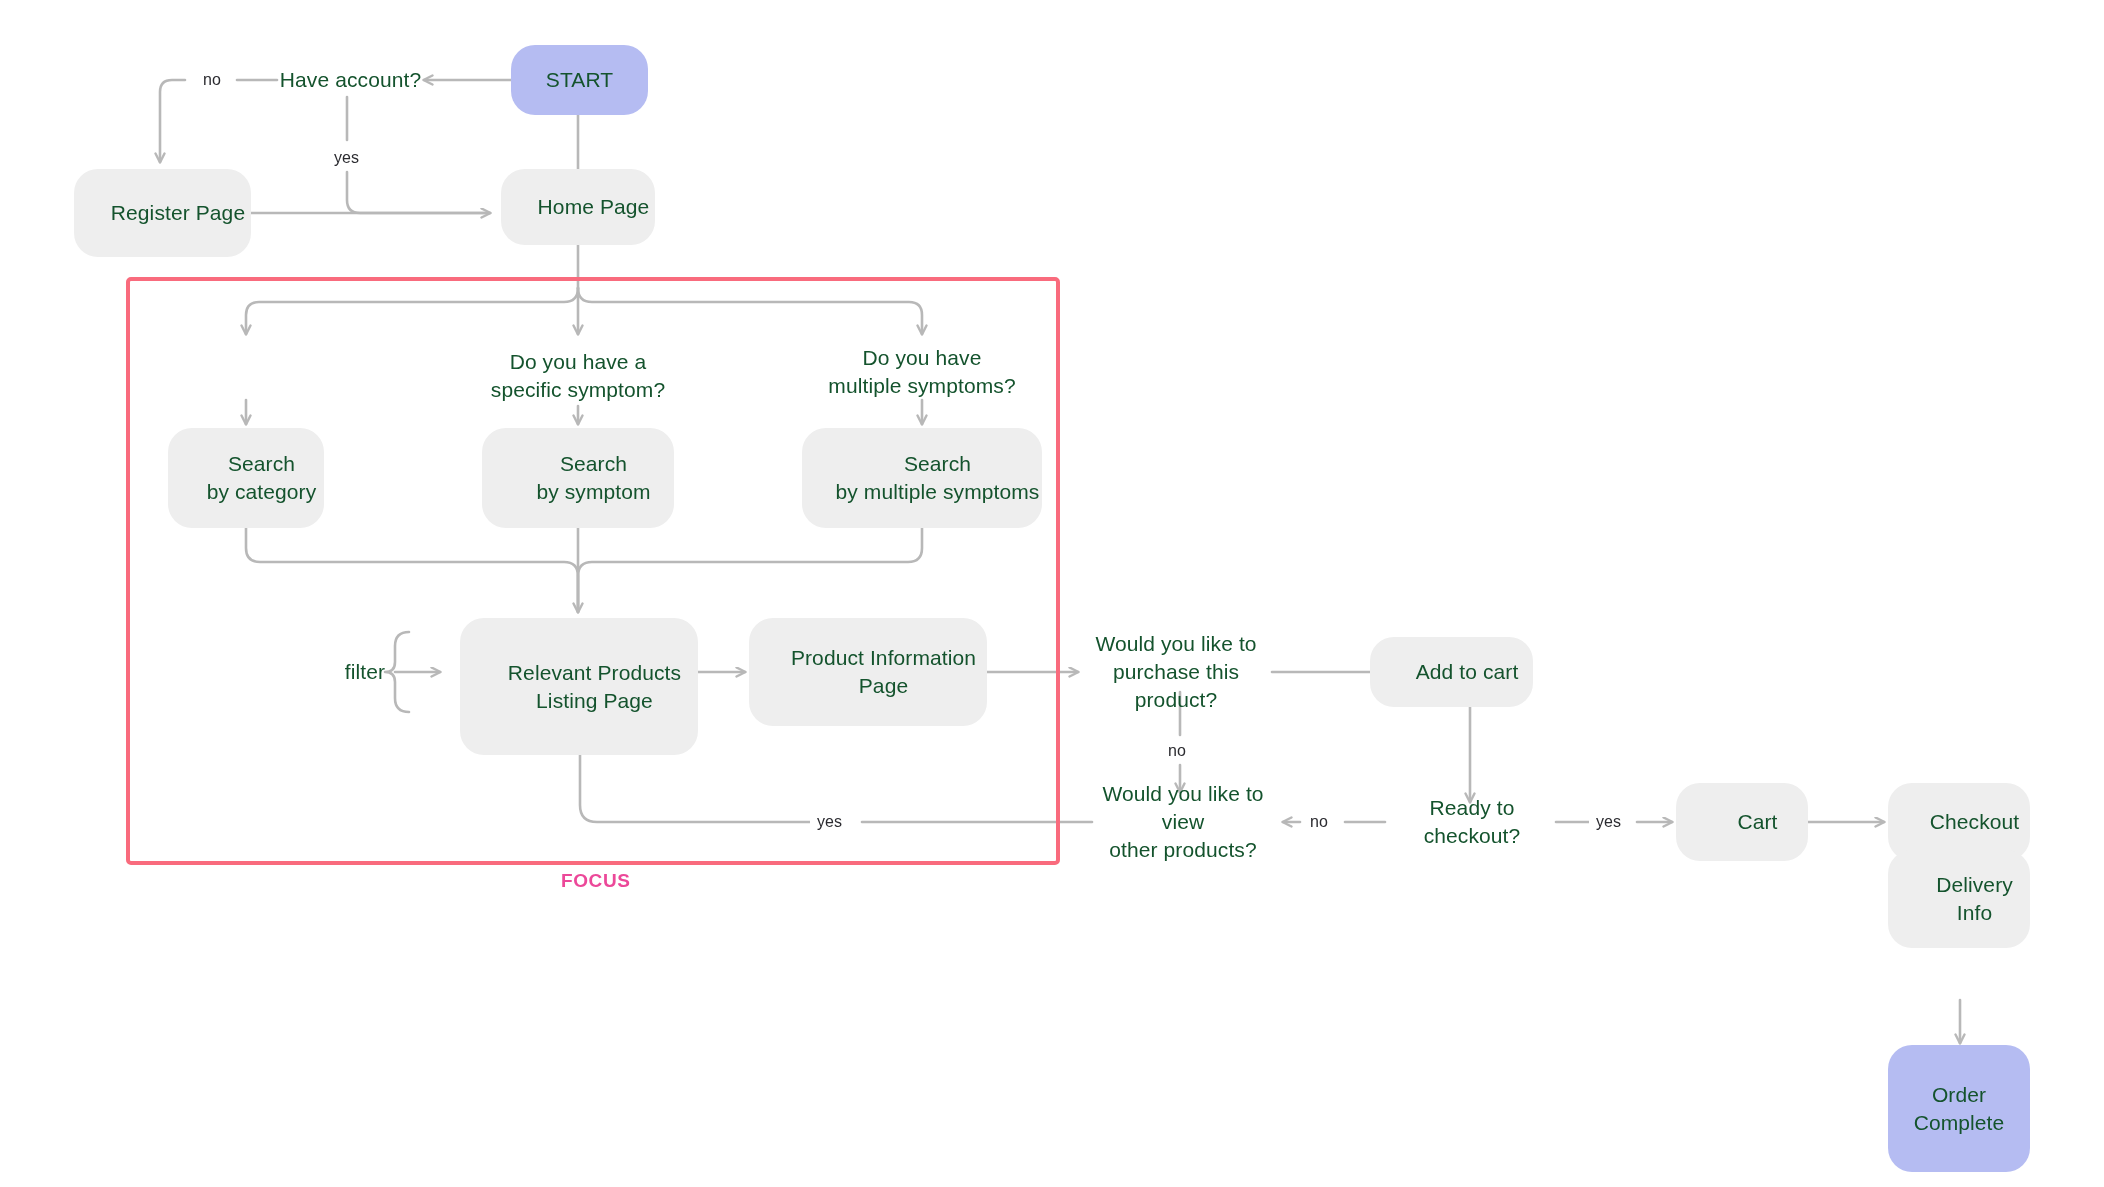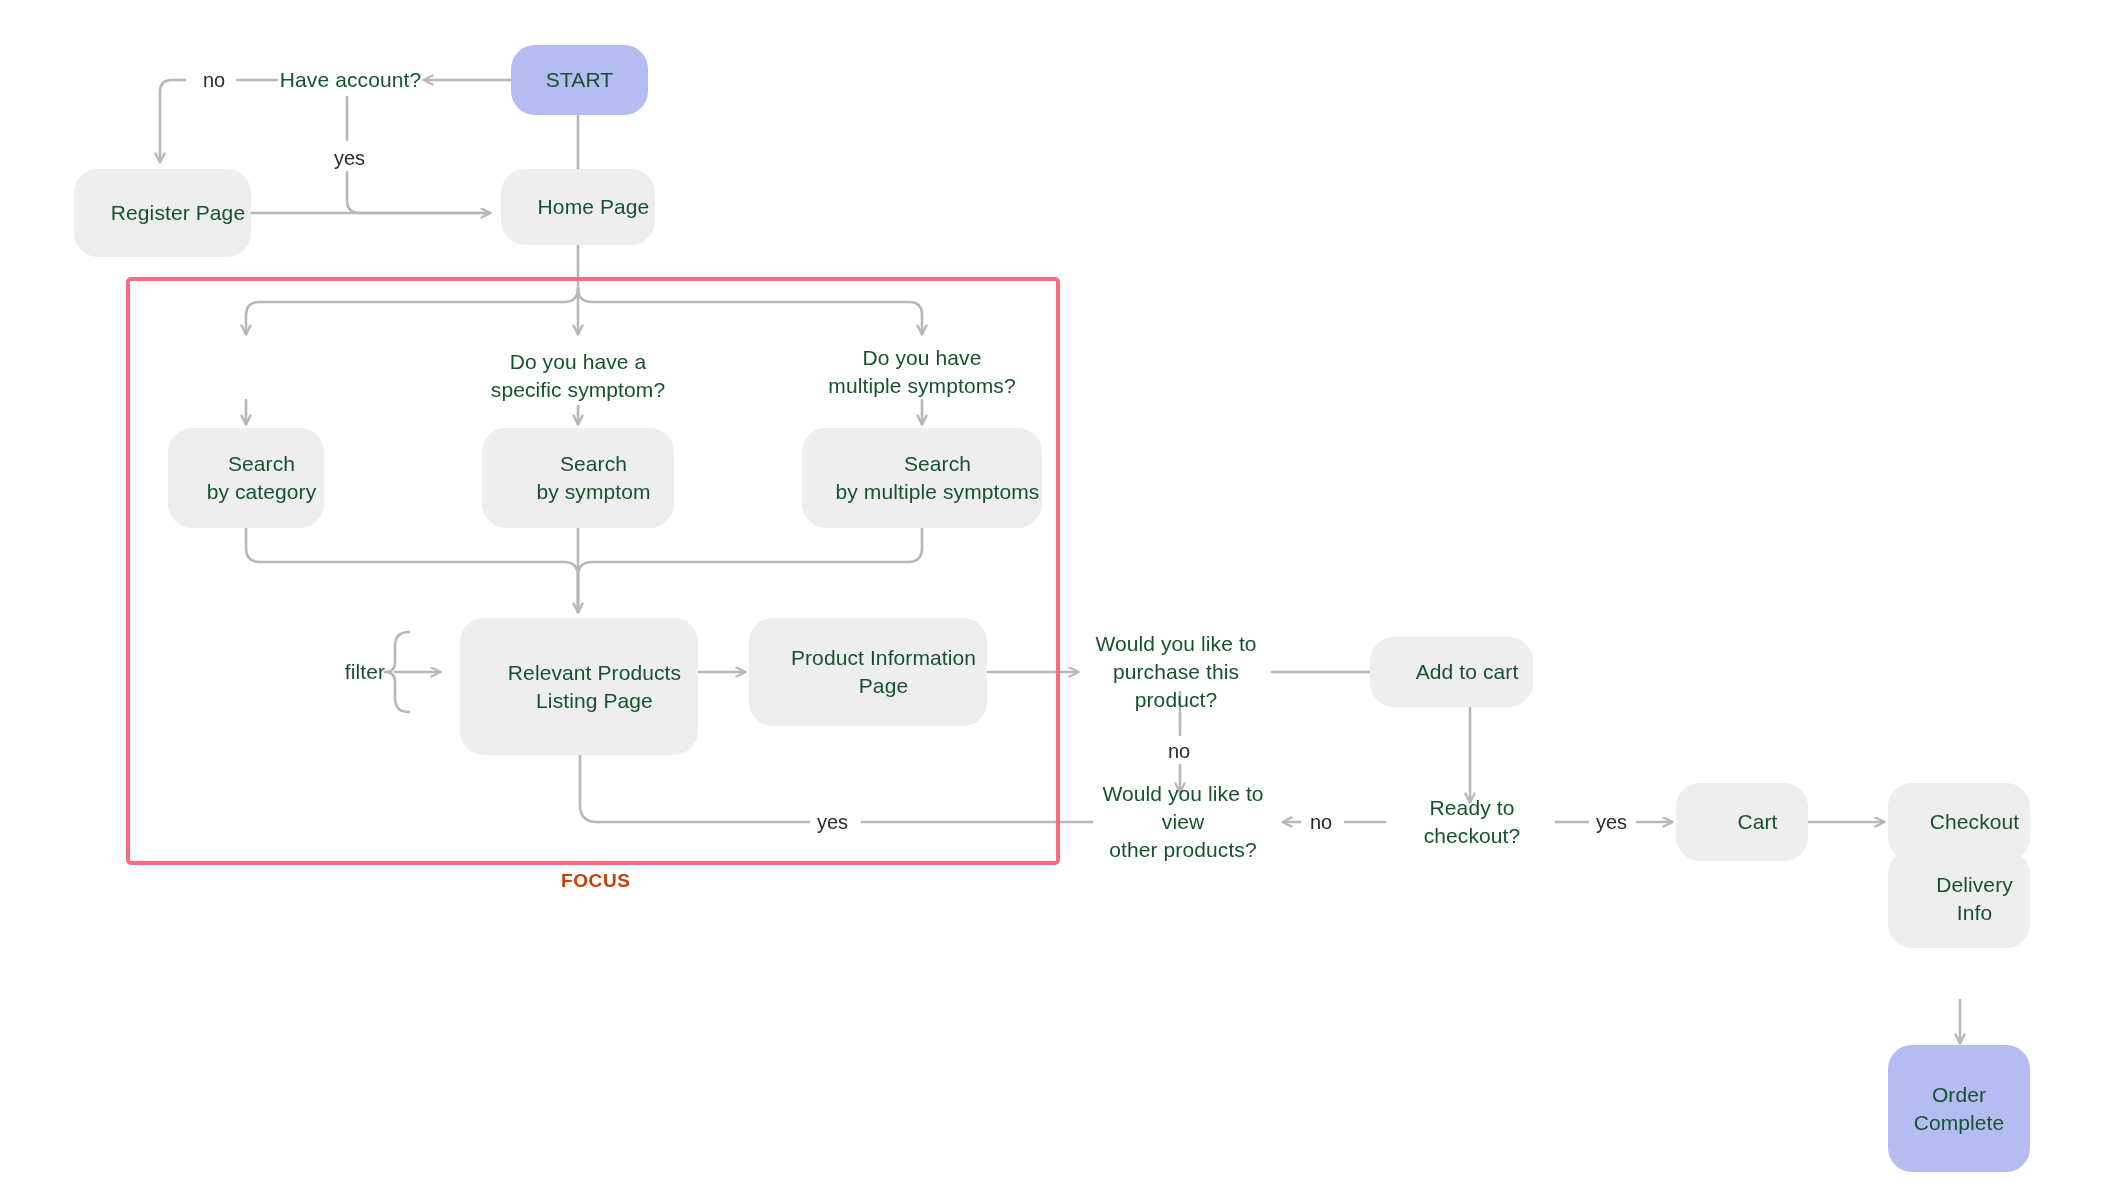--- a/index.html
+++ b/index.html
@@ -48,39 +48,39 @@
   .node.accent {
     background: #b5bcf2;
   }
   .node.plain {
     background: transparent;
     border-radius: 0;
   }
   .edge-label {
     position: absolute;
     color: #2b2b30;
-    font-size: 20px;
+    font-size: 16px;
     line-height: 24px;
     text-align: center;
     background: #ffffff;
     padding: 0 7px;
     z-index: 4;
     white-space: nowrap;
   }
   .focus-frame {
     position: absolute;
     border: 4px solid #f96b7d;
     border-radius: 5px;
     box-sizing: border-box;
     z-index: 1;
     background: transparent;
   }
   .focus-caption {
     position: absolute;
-    color: #c2410c;
+    color: #ec4899;
     font-size: 19px;
     font-weight: bold;
     letter-spacing: 0.6px;
     z-index: 4;
   }
 </style>
 </head>
 <body>
 
 <div id="stage">

